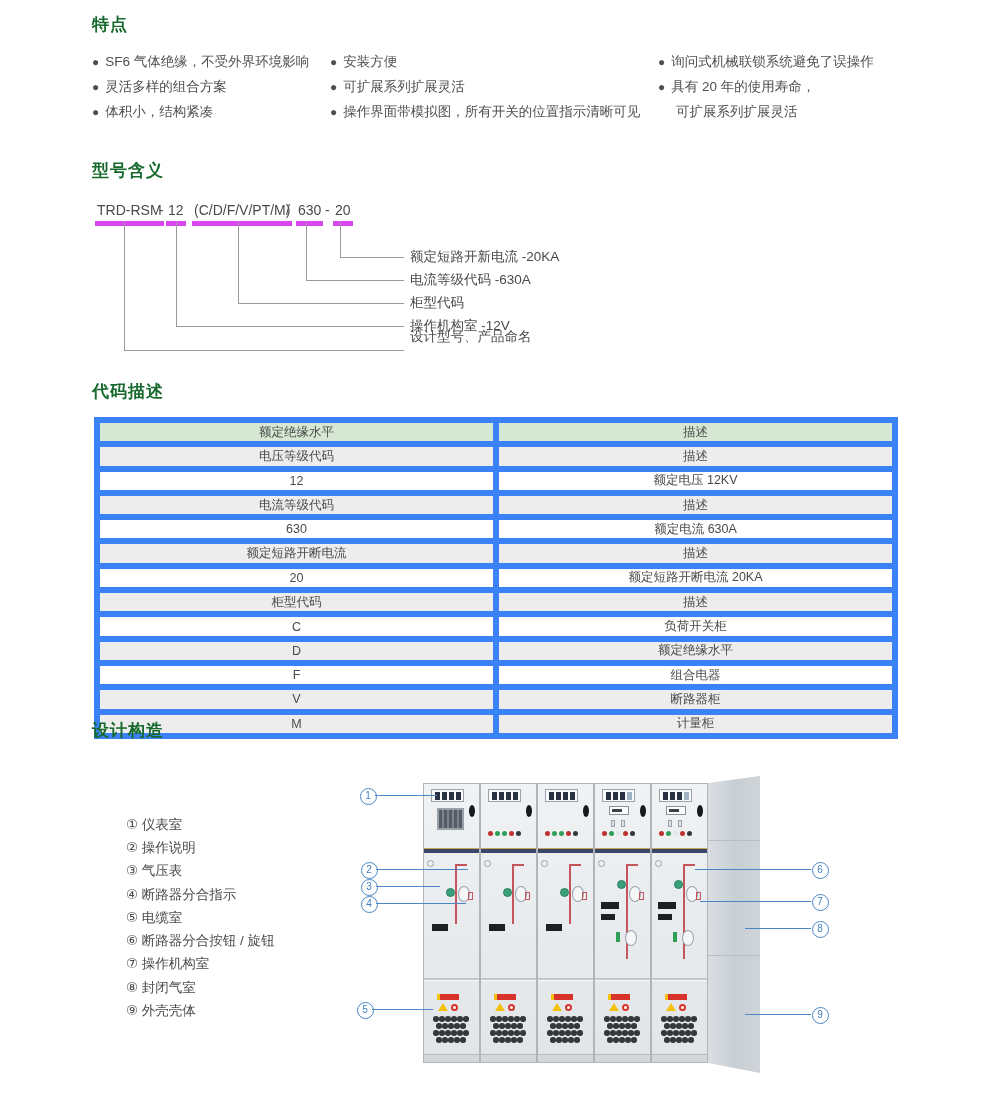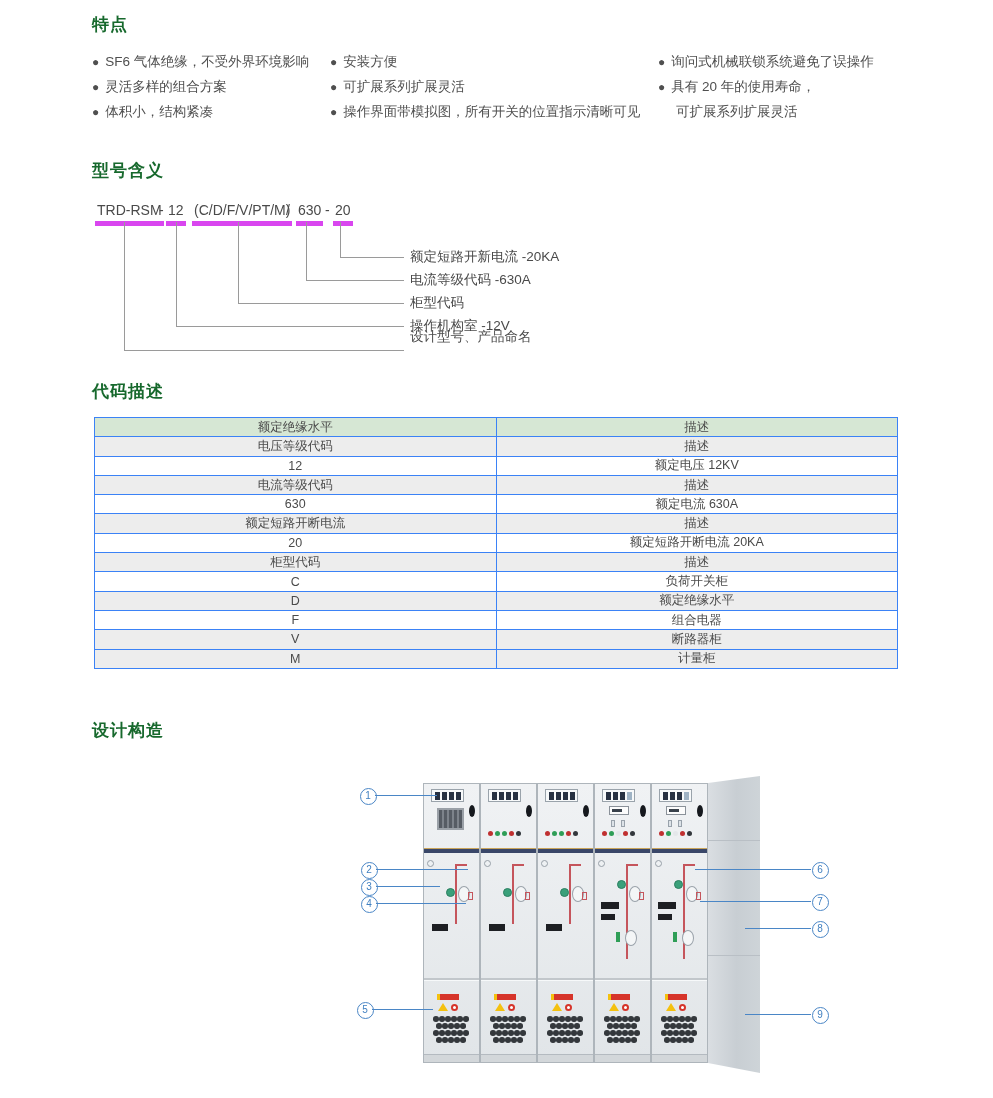--- a/index.html
+++ b/index.html
@@ -12,21 +12,21 @@
   .feat-line .blt{font-size:12px;margin-right:6px;color:#4f4f4f;line-height:1;}
   .feat-line.nob{padding-left:18px;}
   
   .mpart{position:absolute;top:202px;font-size:14px;color:#4a4a4a;white-space:nowrap;}
   .mpart.u{border-bottom:5px solid #d946ef;padding:0 2px 3px 2px;text-align:right;}
   .mline{position:absolute;background:#9a9a9a;}
   .mlabel{position:absolute;left:410px;font-size:13.5px;color:#4a4a4a;line-height:18px;white-space:nowrap;}
   
   table.codes{position:absolute;left:94px;top:417px;width:804px;border-collapse:collapse;
               table-layout:fixed;font-size:12.5px;color:#4a4a4a;}
-  table.codes td{border:1px solid #3b82f6;height:18.3px;padding:0;text-align:center;background:#fff;}
+  table.codes td{border:6px solid #3b82f6;height:18.3px;padding:0;text-align:center;background:#fff;}
   table.codes tr.header td{background:#d6e7d4;}
   table.codes tr.dark td{background:#ededed;}
   
   .legend{position:absolute;left:126px;top:813px;}
   .legend .li{height:23.3px;font-size:13.5px;color:#4a4a4a;white-space:nowrap;display:flex;align-items:center;}
   
   .equip{position:absolute;left:423px;top:770px;width:347px;height:305px;}
   .cab{position:absolute;top:13px;width:57px;height:280px;box-sizing:border-box;
        background:linear-gradient(180deg,#f0f2f4,#e1e5e8);border:1px solid #aeb5bb;}
   .cab *{position:absolute;box-sizing:border-box;}
@@ -195,20 +195,31 @@
           <td>断路器柜</td>
         </tr>
         <tr class="dark">
           <td>M</td>
           <td>计量柜</td>
         </tr>
       </tbody>
     </table>
 
   <h2 class="sec" style="left:92px;top:719px;">设计构造</h2>
+  <div class="legend" id="legend">
+      <div class="li">① 仪表室</div>
+      <div class="li">② 操作说明</div>
+      <div class="li">③ 气压表</div>
+      <div class="li">④ 断路器分合指示</div>
+      <div class="li">⑤ 电缆室</div>
+      <div class="li">⑥ 断路器分合按钮 / 旋钮</div>
+      <div class="li">⑦ 操作机构室</div>
+      <div class="li">⑧ 封闭气室</div>
+      <div class="li">⑨ 外壳壳体</div>
+    </div>
 
   <div class="equip" id="equip">
       <div class="cab" style="left: 0px;">
         <div class="indbox">
           <span class="ind"></span>
           <span class="ind"></span>
           <span class="ind"></span>
           <span class="ind"></span>
         </div>
         <div class="handle"></div>

